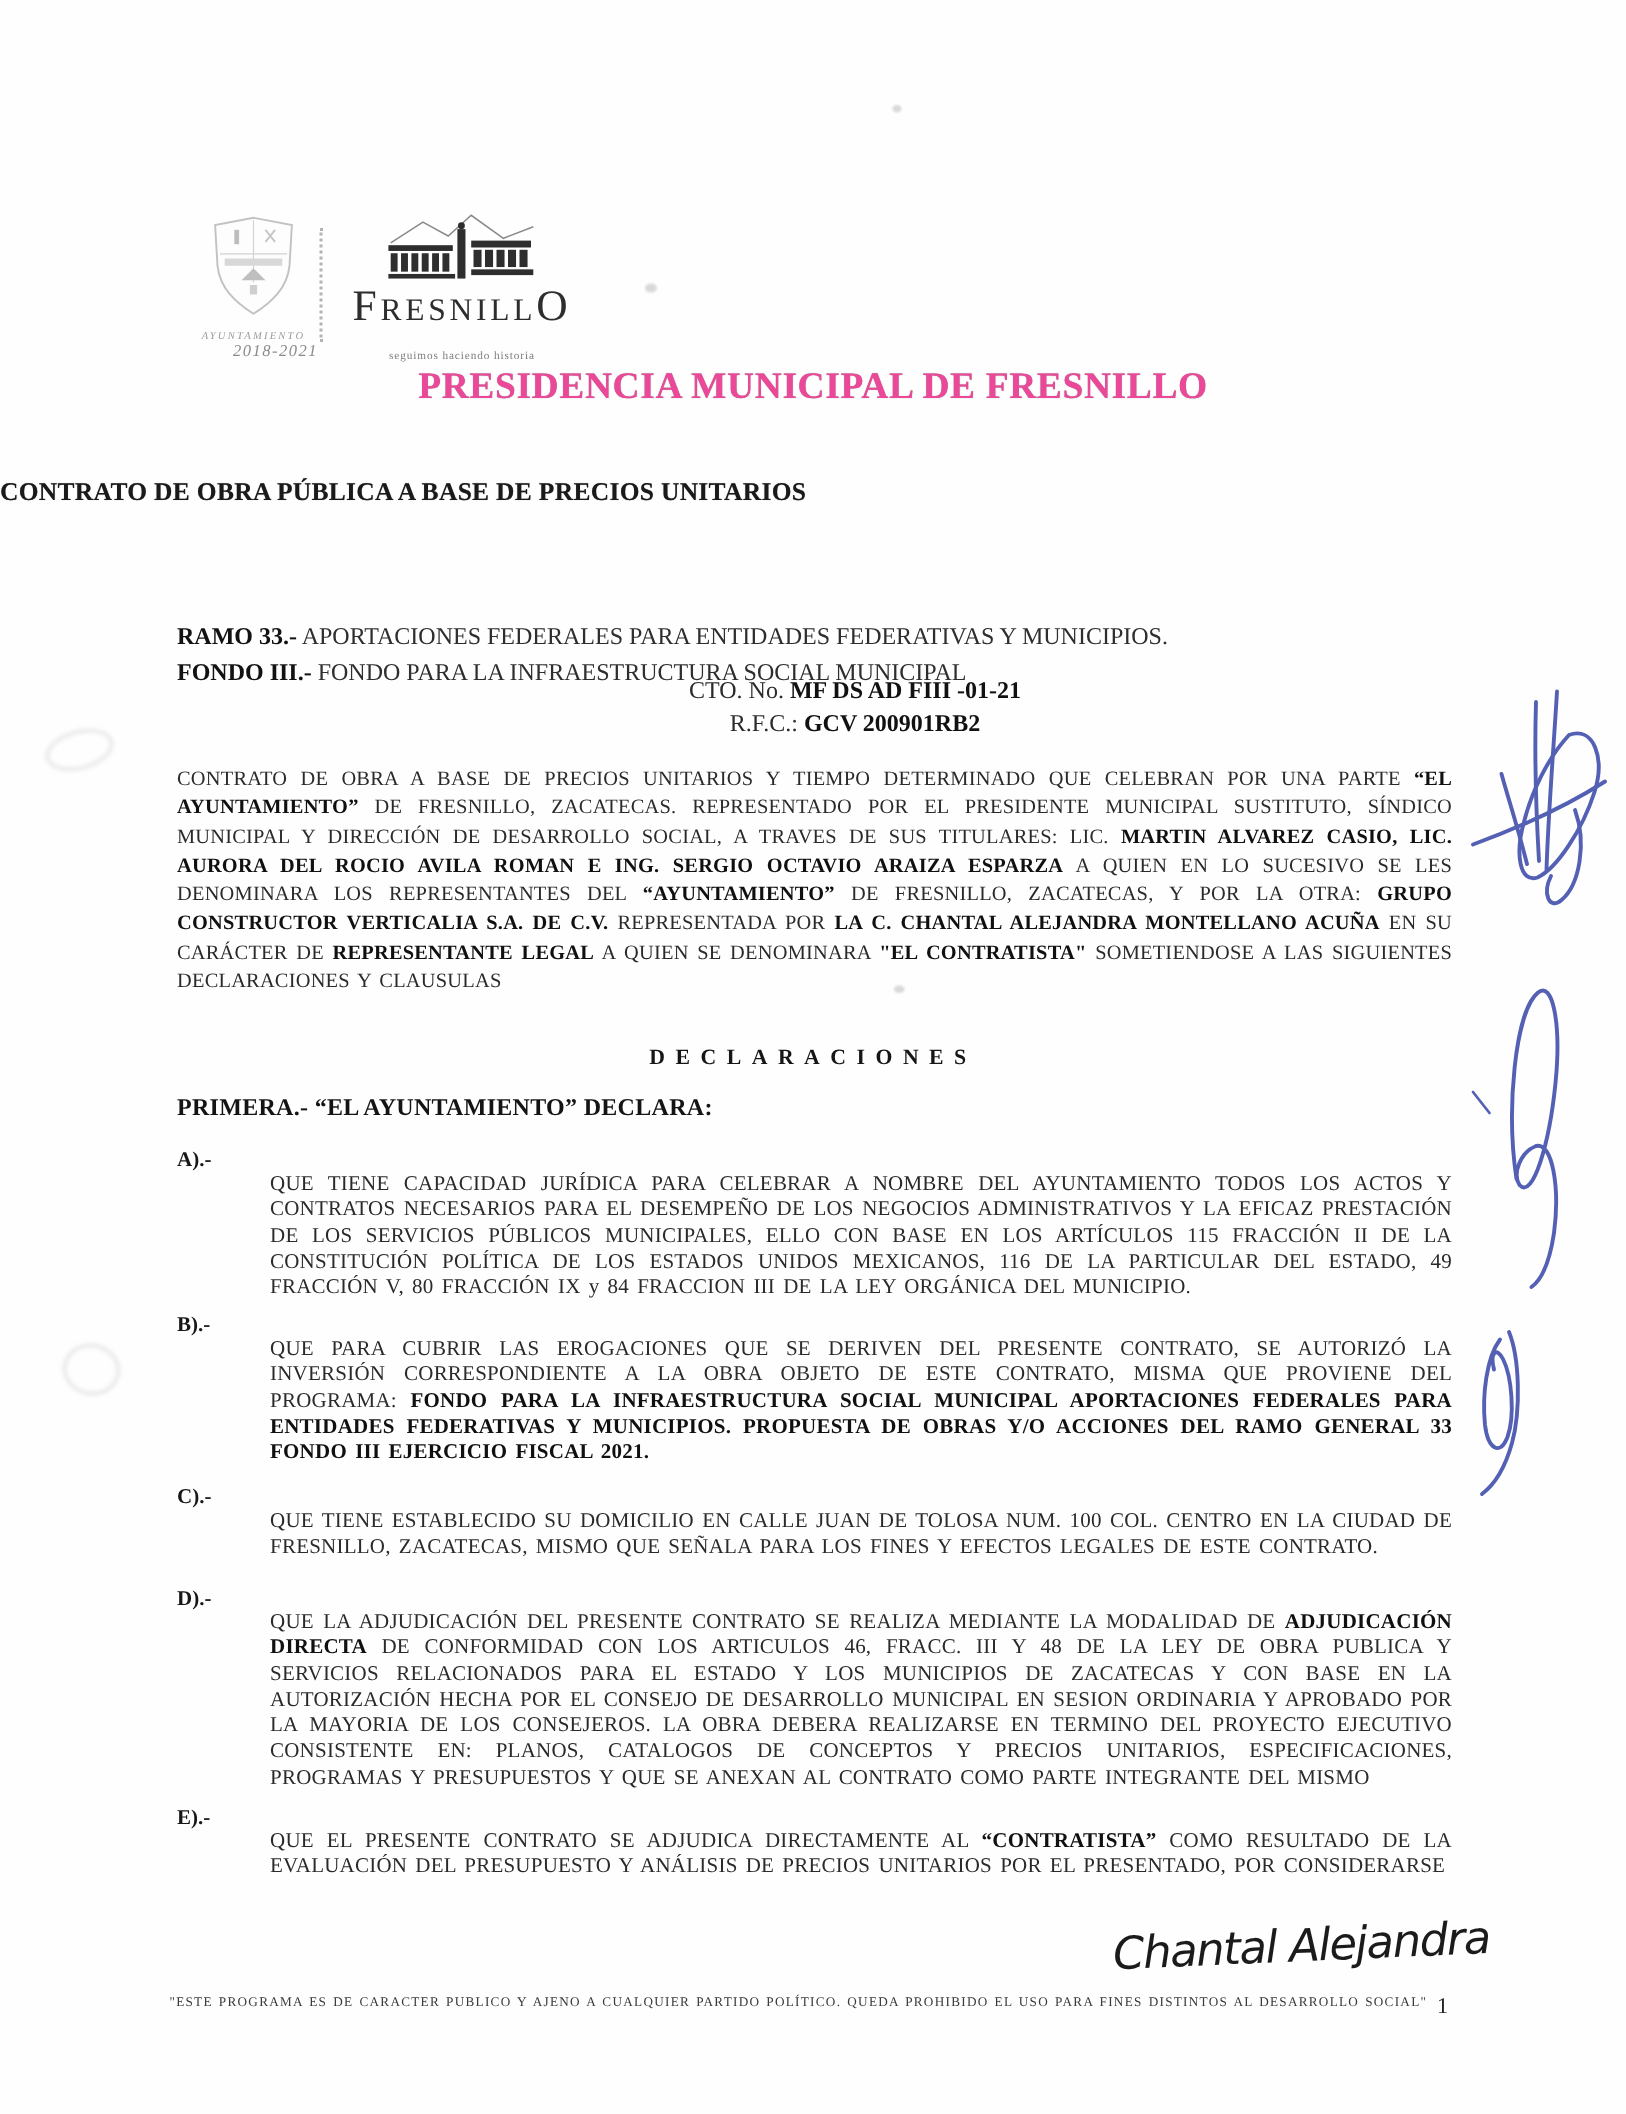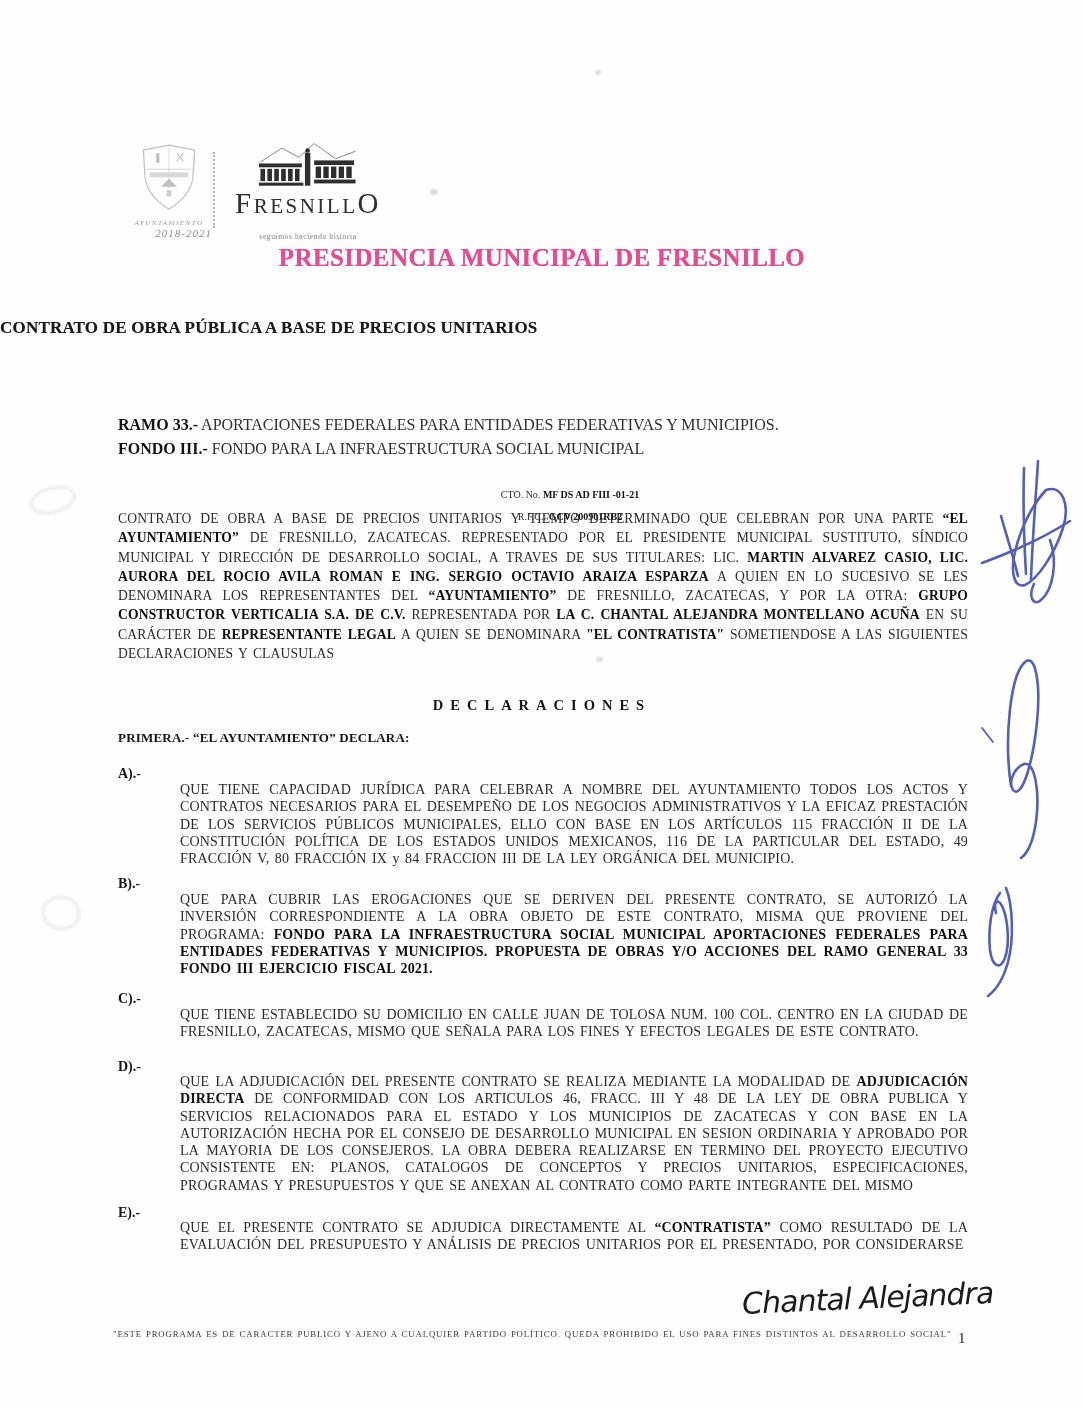--- a/index.html
+++ b/index.html
@@ -19,32 +19,32 @@
   .flogo .tagline{font-size:7.5px;color:#7d7d7d;letter-spacing:0.6px;margin-top:16px;}
   
   .title{left:0;right:0;top:243px;text-align:center;font-weight:bold;font-size:25px;
          letter-spacing:0.4px;color:#ec4899;line-height:30px;text-shadow:0 0 .6px rgba(30,30,30,.55);}
   .title2{top:273px;}
   .subtitle{left:0;right:0;top:318px;font-weight:bold;font-size:17px;
             color:#1a1a1a;letter-spacing:0.2px;text-shadow:0 0 .5px rgba(30,30,30,.5);}
   
   .ramo{left:118px;top:389px;width:852px;font-size:16px;line-height:23.5px;color:#2e2e2e;margin-top:24px;}
   .ramo b{color:#121212;}
-  .cto{left:56px;right:0;top:450px;text-align:center;font-size:10px;line-height:22px;color:#2b2b2b;margin-top:34px;}
+  .cto{left:56px;right:0;top:450px;text-align:center;font-size:16px;line-height:22px;color:#2b2b2b;}
   .cto b{color:#111;}
   
   .para{
     text-align:justify;font-size:13.6px;letter-spacing:0.15px;word-spacing:1.8px;
     color:#2a2a2a;line-height:19.3px;
   }
   .para .bold,.para b{font-weight:bold;color:#101010;}
   .intro{left:118px;top:509px;width:850px;}
   .decl-head{left:0;right:0;top:697px;text-align:center;font-weight:bold;font-size:14.5px;
              letter-spacing:7px;color:#161616;}
-  .primera{left:118px;top:730px;font-weight:bold;font-size:13px;color:#141414;letter-spacing:0.2px;}
+  .primera{left:118px;top:730px;font-weight:bold;font-size:16px;color:#141414;letter-spacing:0.2px;}
   .item-label{font-weight:bold;font-size:14px;color:#171717;left:118px;}
   .ind{left:180px;width:788px;line-height:17.3px;font-size:14px;}
   
   .footer{left:113px;top:1329px;width:740px;font-size:8.8px;color:#3a3a3a;letter-spacing:0.85px;word-spacing:1px;white-space:nowrap;}
   .pagenum{left:958px;top:1330px;font-size:15px;color:#222;}
   .handwriting{
     left:742px;top:1280px;width:270px;font-family:"DejaVu Sans",sans-serif;font-style:italic;
     font-size:30px;color:#1b1b1b;transform:rotate(-2.5deg);white-space:nowrap;letter-spacing:-1px;
   }
   

